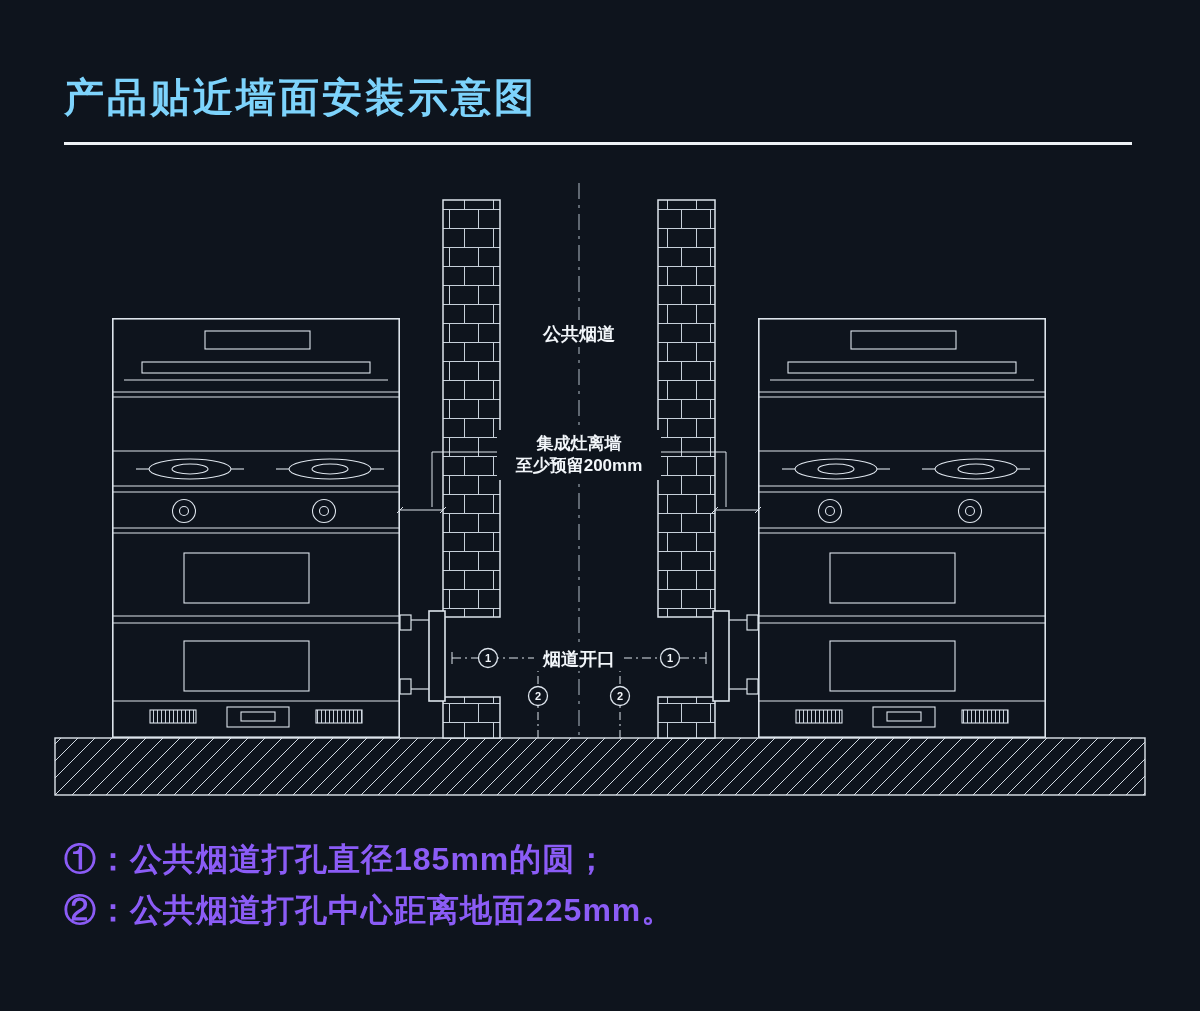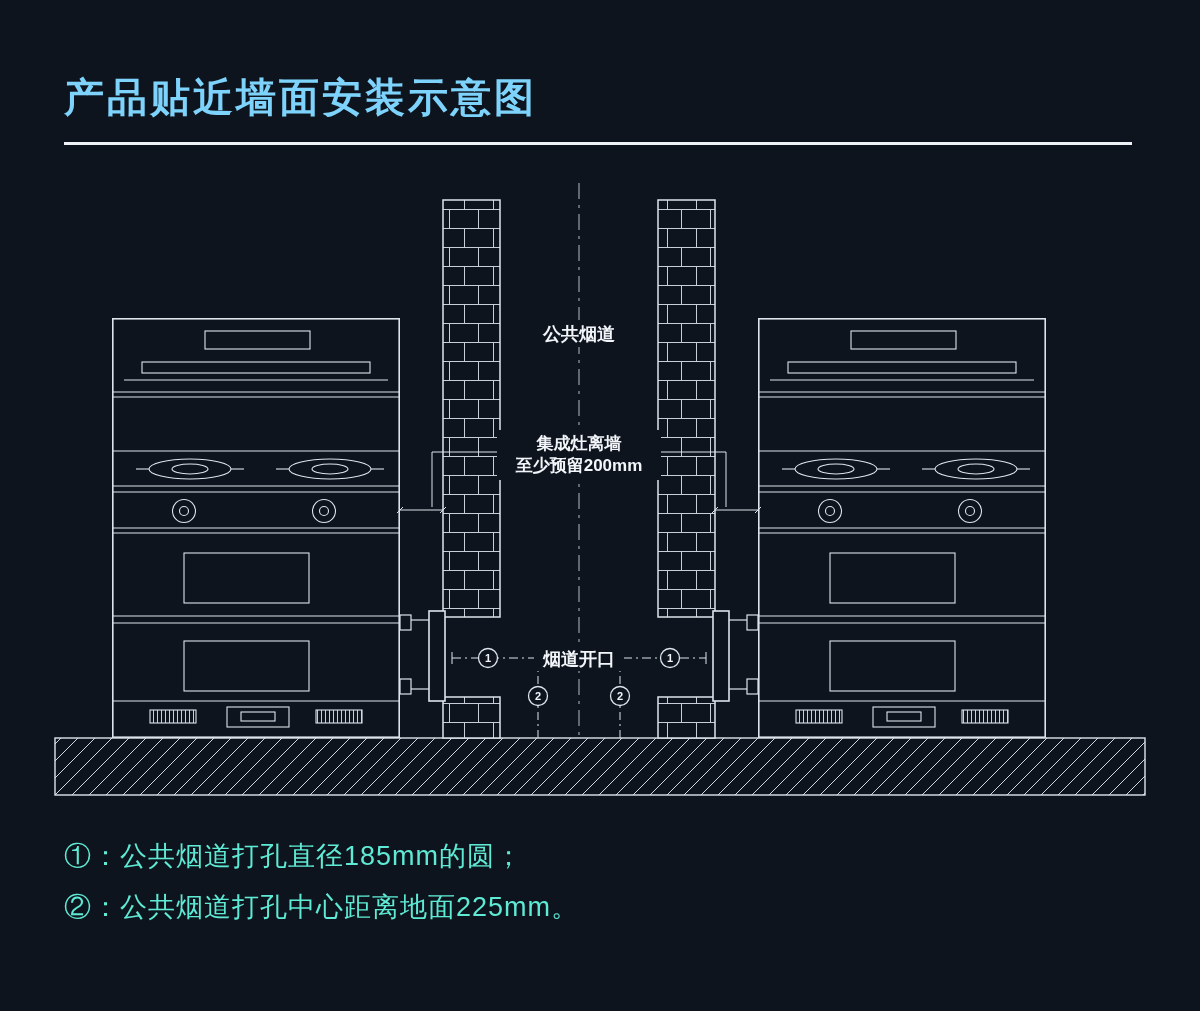--- a/index.html
+++ b/index.html
@@ -3,21 +3,21 @@
 <meta charset="utf-8">
 <style>
   html,body{margin:0;padding:0;background:#0e141d;}
   .page{position:relative;width:1200px;height:1011px;background:#0e141d;overflow:hidden;
         font-family:"Liberation Sans",sans-serif;}
   .title{position:absolute;left:64px;top:62px;font-size:40px;font-weight:bold;
          color:#7dd3fc;letter-spacing:3px;margin-top:8px;}
   .divider{position:absolute;left:64px;top:142px;width:1068px;height:3px;background:#eef2f6;}
   .diagram-svg{position:absolute;left:0;top:0;width:1200px;height:1011px;}
   svg text{font-family:"Liberation Sans",sans-serif;font-weight:bold;fill:#f2f6fa;}
-  .note{position:absolute;left:64px;font-size:27px;color:#5eead4;letter-spacing:1px;}
+  .note{position:absolute;left:64px;font-size:32px;color:#8b5cf6;letter-spacing:1px;font-weight:bold;}
   .note-1{top:838px;}
   .note-2{top:889px;}
 </style>
 </head>
 <body>
 
 <div class="page">
 
   <div class="title">产品贴近墙面安装示意图</div>
   <div class="divider"></div>

